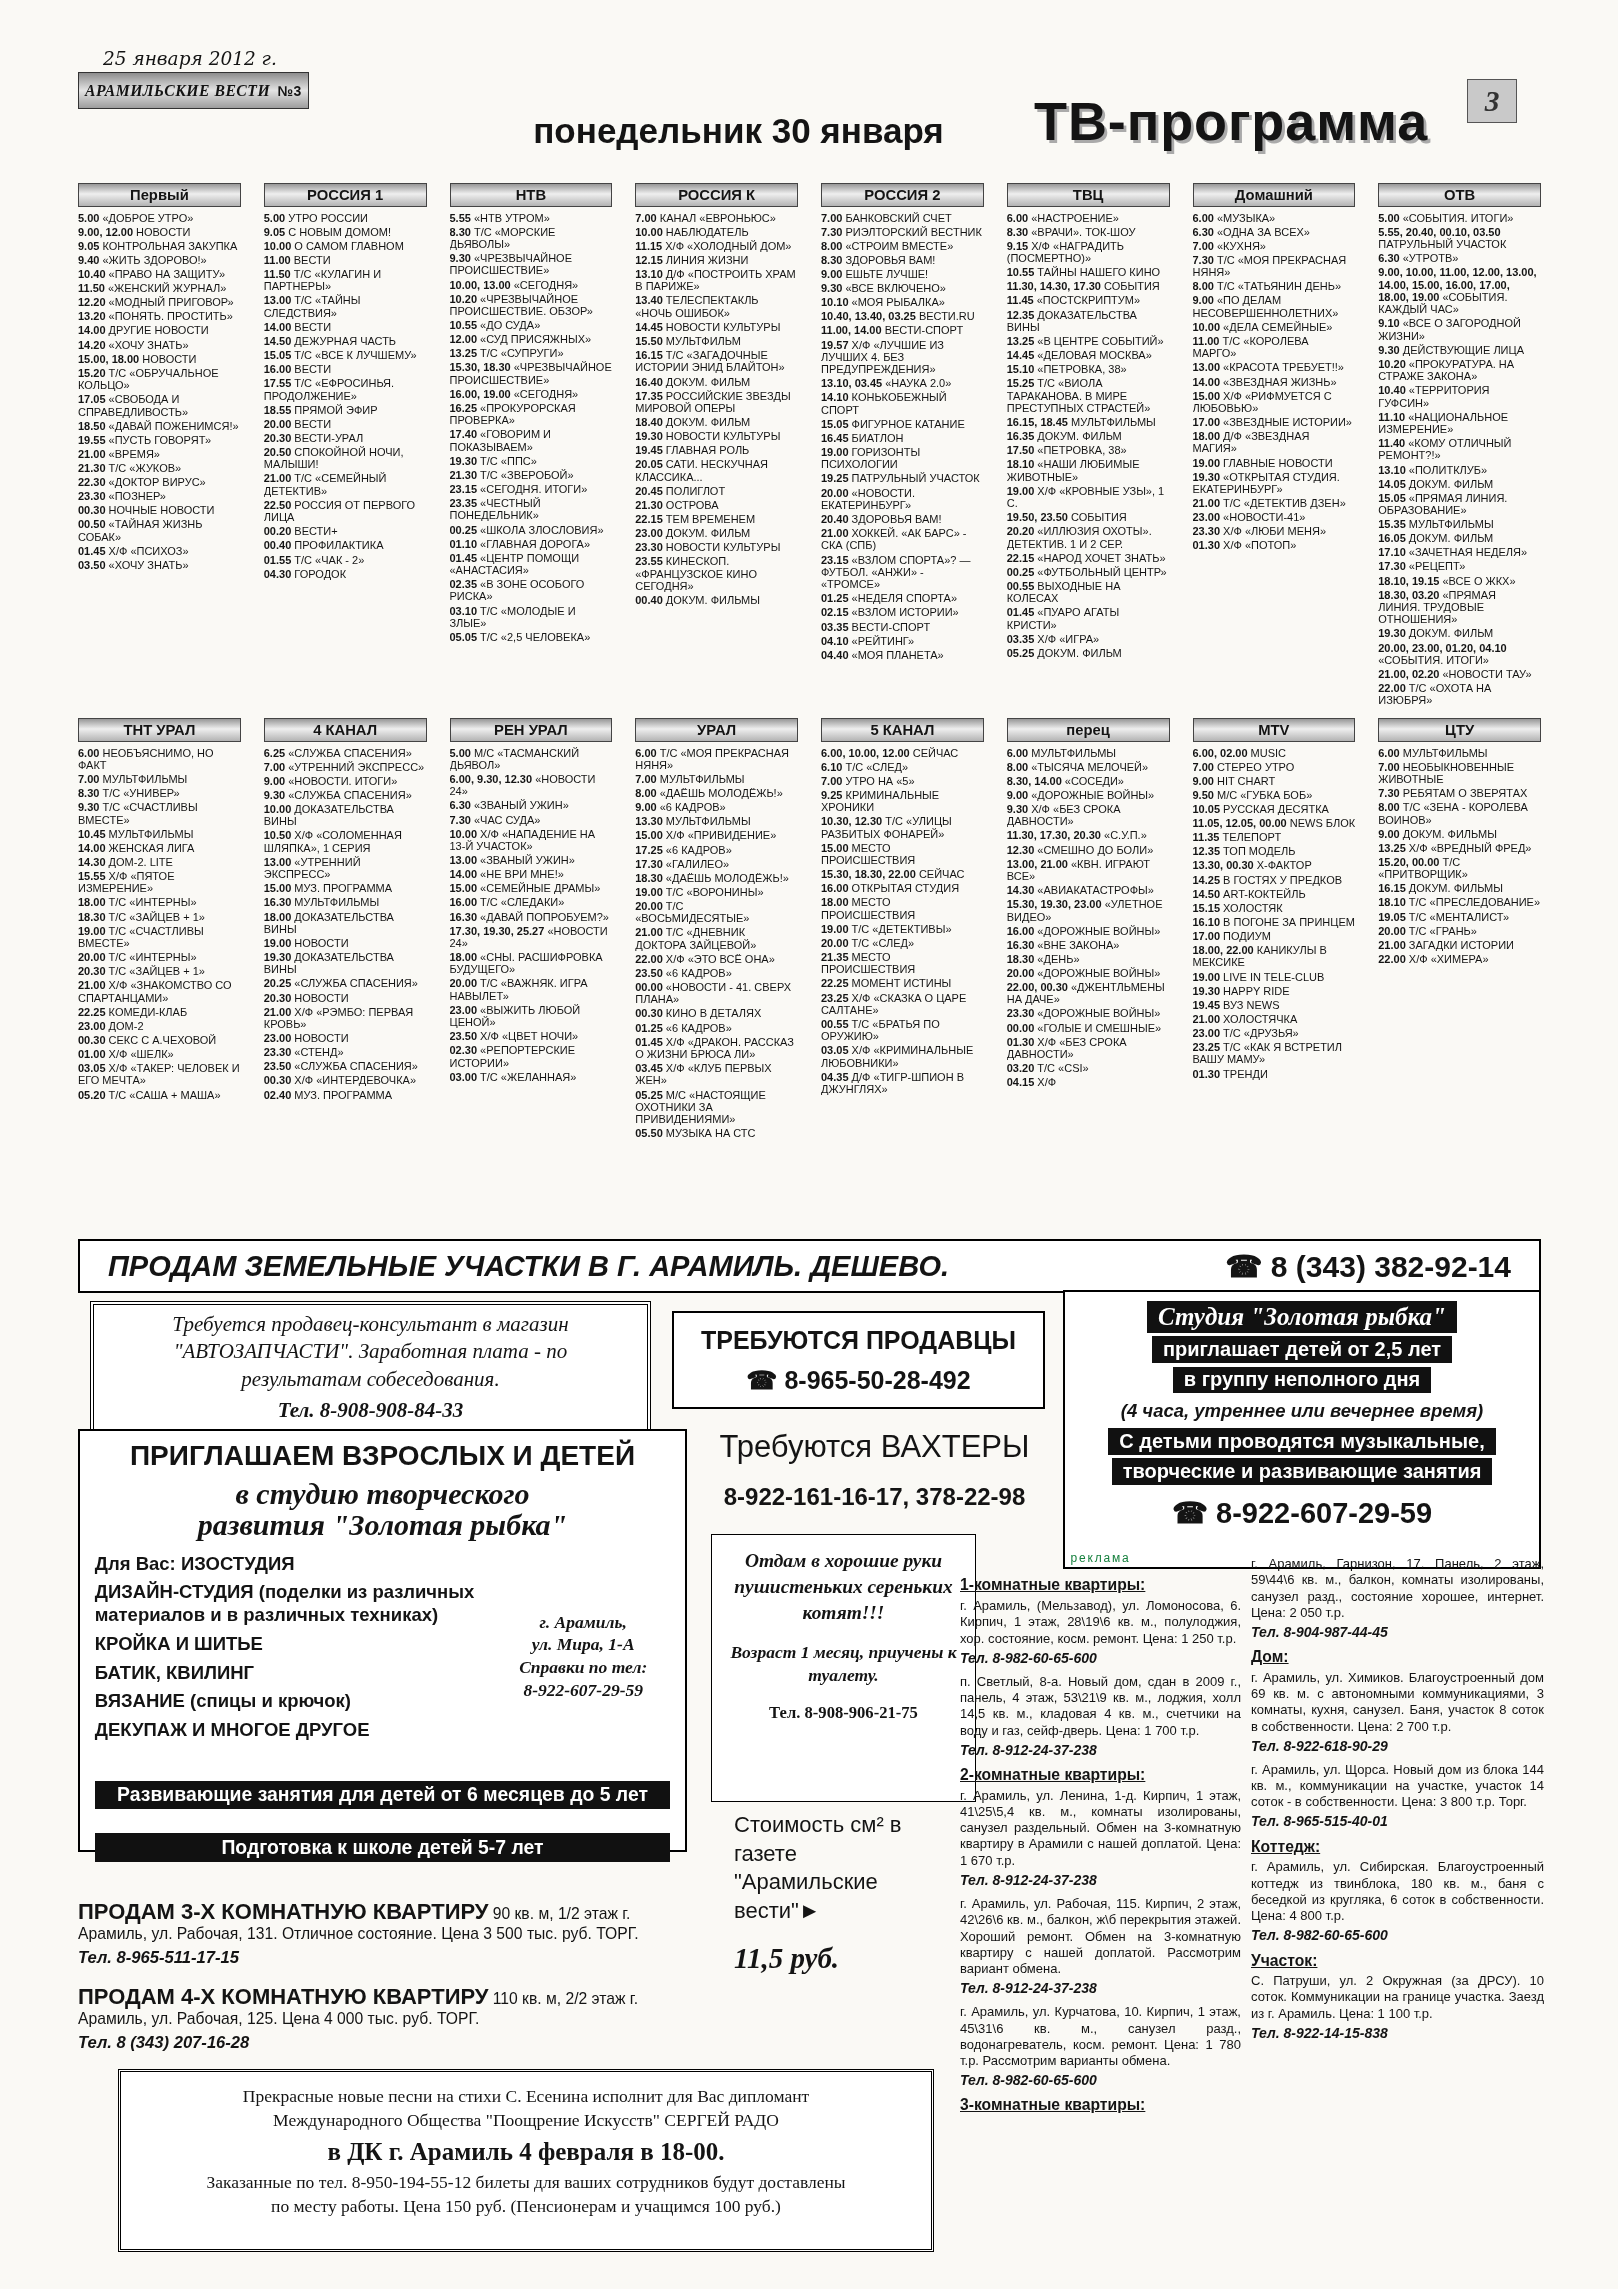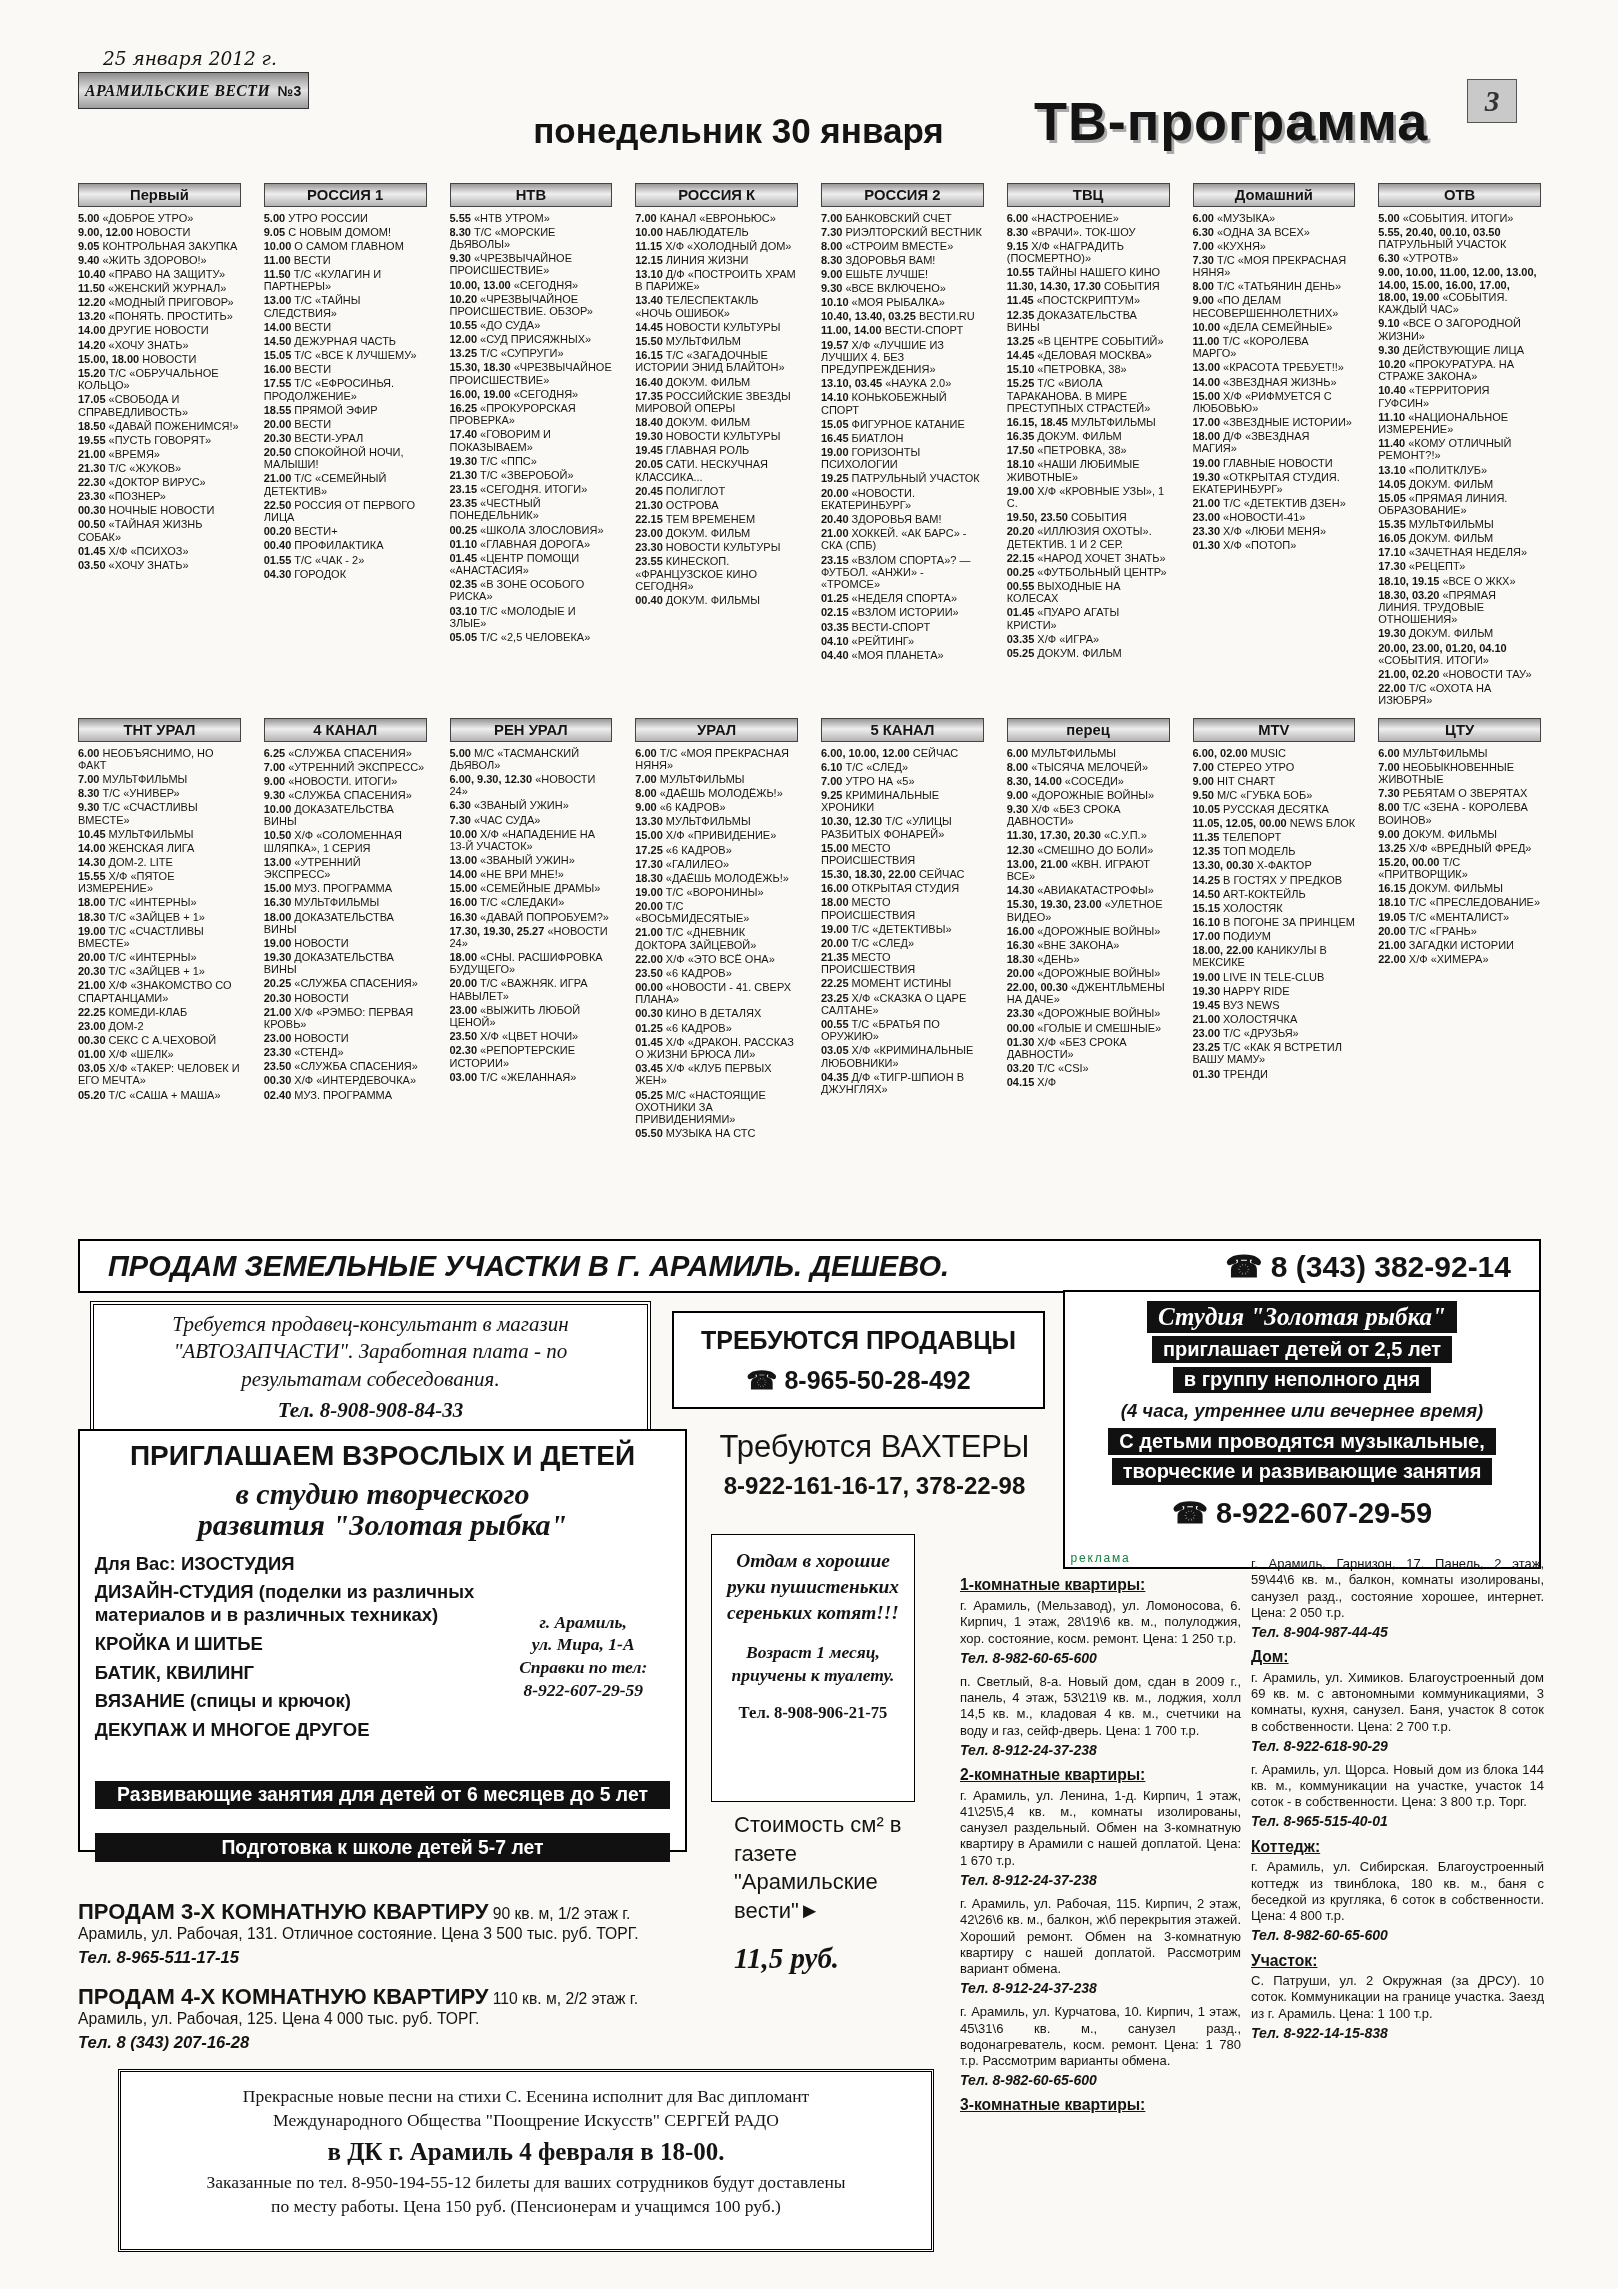--- a/index.html
+++ b/index.html
@@ -61,24 +61,24 @@
   .studio-body{position:relative;padding-right:185px;min-height:205px}
   .studio-item{font-weight:bold;font-size:18.5px;line-height:1.25;margin-bottom:5.5px}
   .studio-addr{position:absolute;right:-5.5px;top:59px;width:185px;text-align:center;
     font-family:"Liberation Serif",serif;font-style:italic;font-weight:bold;font-size:17.5px;line-height:1.3}
   .studio-band{background:#111;color:#fff;font-weight:bold;font-size:19.4px;text-align:center;
     padding:2.8px 3.7px;margin-top:24px}
 
   
   .vahtery{left:703px;top:1429px;width:343px;text-align:center}
   .vah-t{font-size:31px;font-weight:normal}
-  .vah-p{font-size:24px;font-weight:bold;margin-top:7px}
-
-  
-  .kittens{left:711px;top:1534px;width:204px;height:268px;border:1.8px solid #000;background:#fff;
+  .vah-p{font-size:24px;font-weight:bold;margin-top:18px}
+
+  
+  .kittens{left:711px;top:1534px;width:265px;height:268px;border:1.8px solid #000;background:#fff;
     text-align:center;padding:13px 9.2px;font-family:"Liberation Serif",serif}
   .kit-main{font-weight:bold;font-style:italic;font-size:19.4px;line-height:1.35}
   .kit-sub{font-weight:bold;font-style:italic;font-size:17.5px;margin-top:14.8px;line-height:1.3}
   .kit-phone{font-weight:bold;font-size:16.6px;margin-top:16.6px}
 
   
   .price{left:734px;top:1811px;width:208px}
   .price-t{font-size:22px;line-height:1.3}
   .price-v{font-family:"Liberation Serif",serif;font-style:italic;font-weight:bold;font-size:29px;margin-top:16.6px}
 

